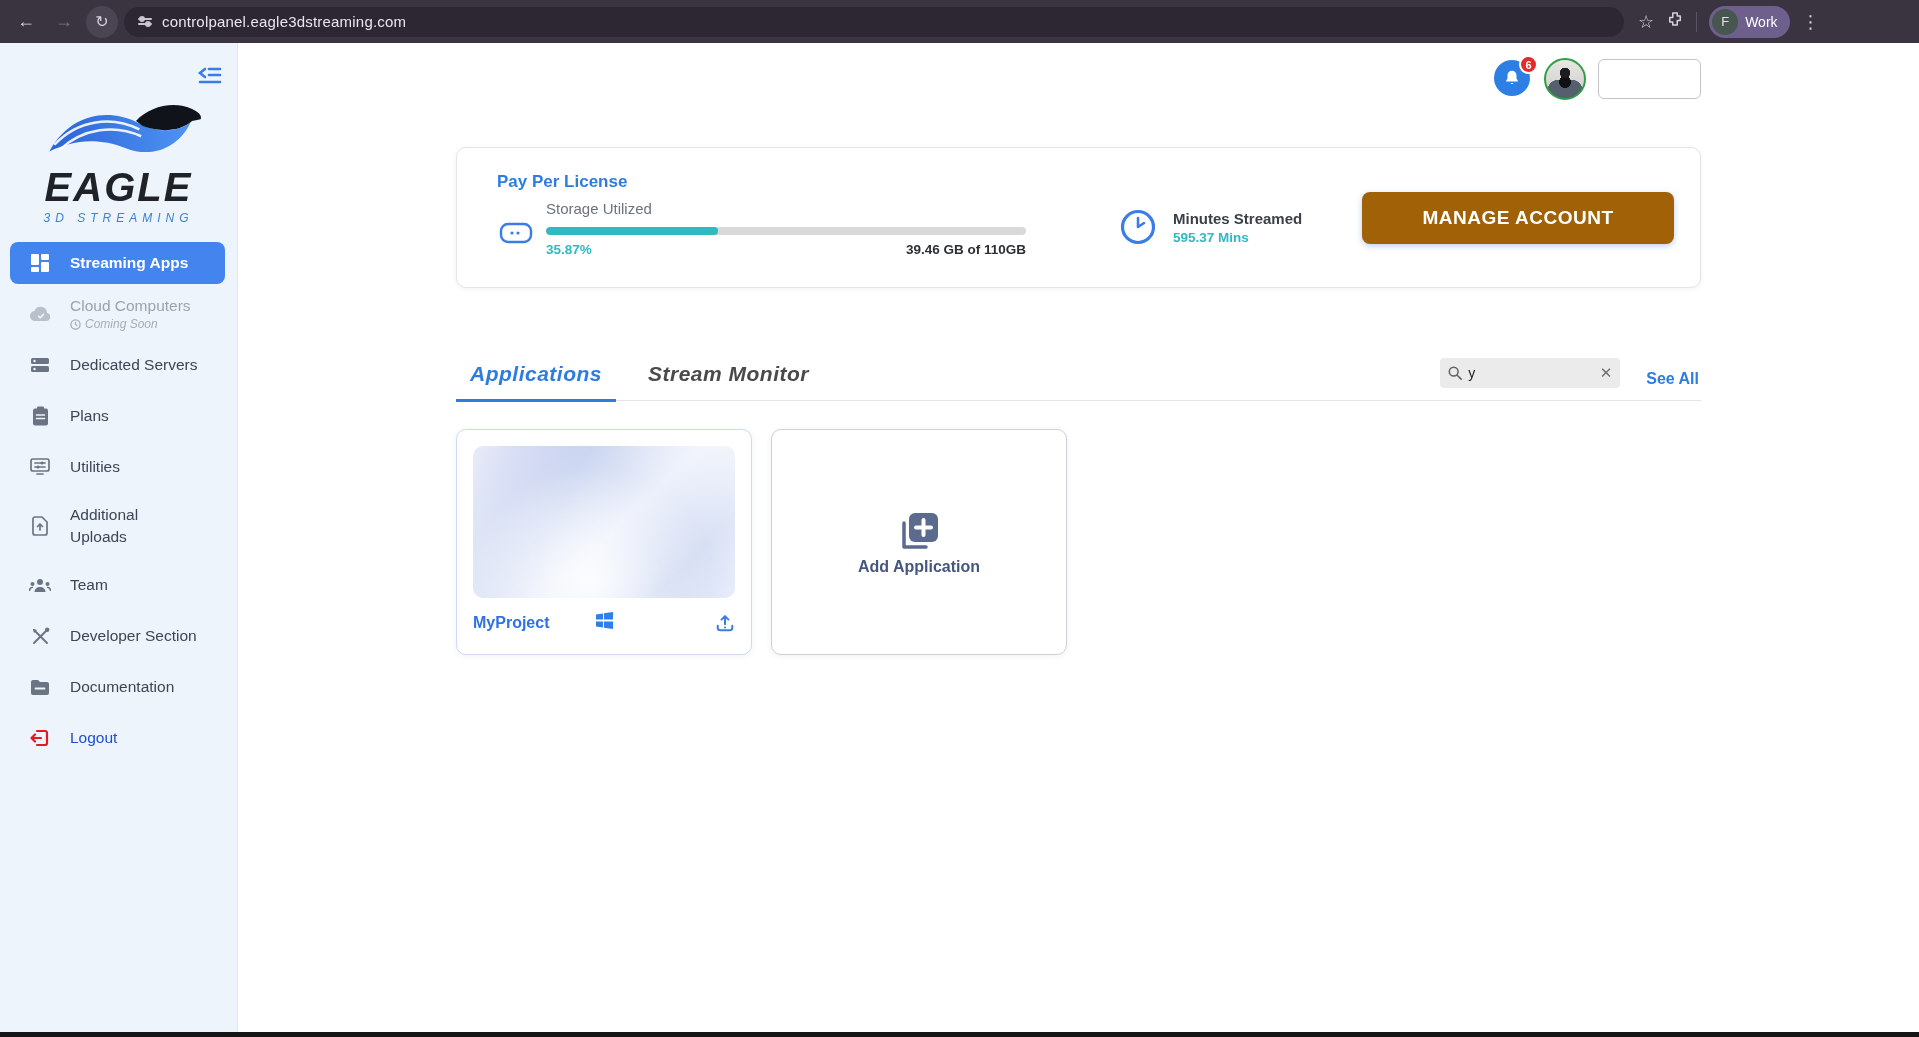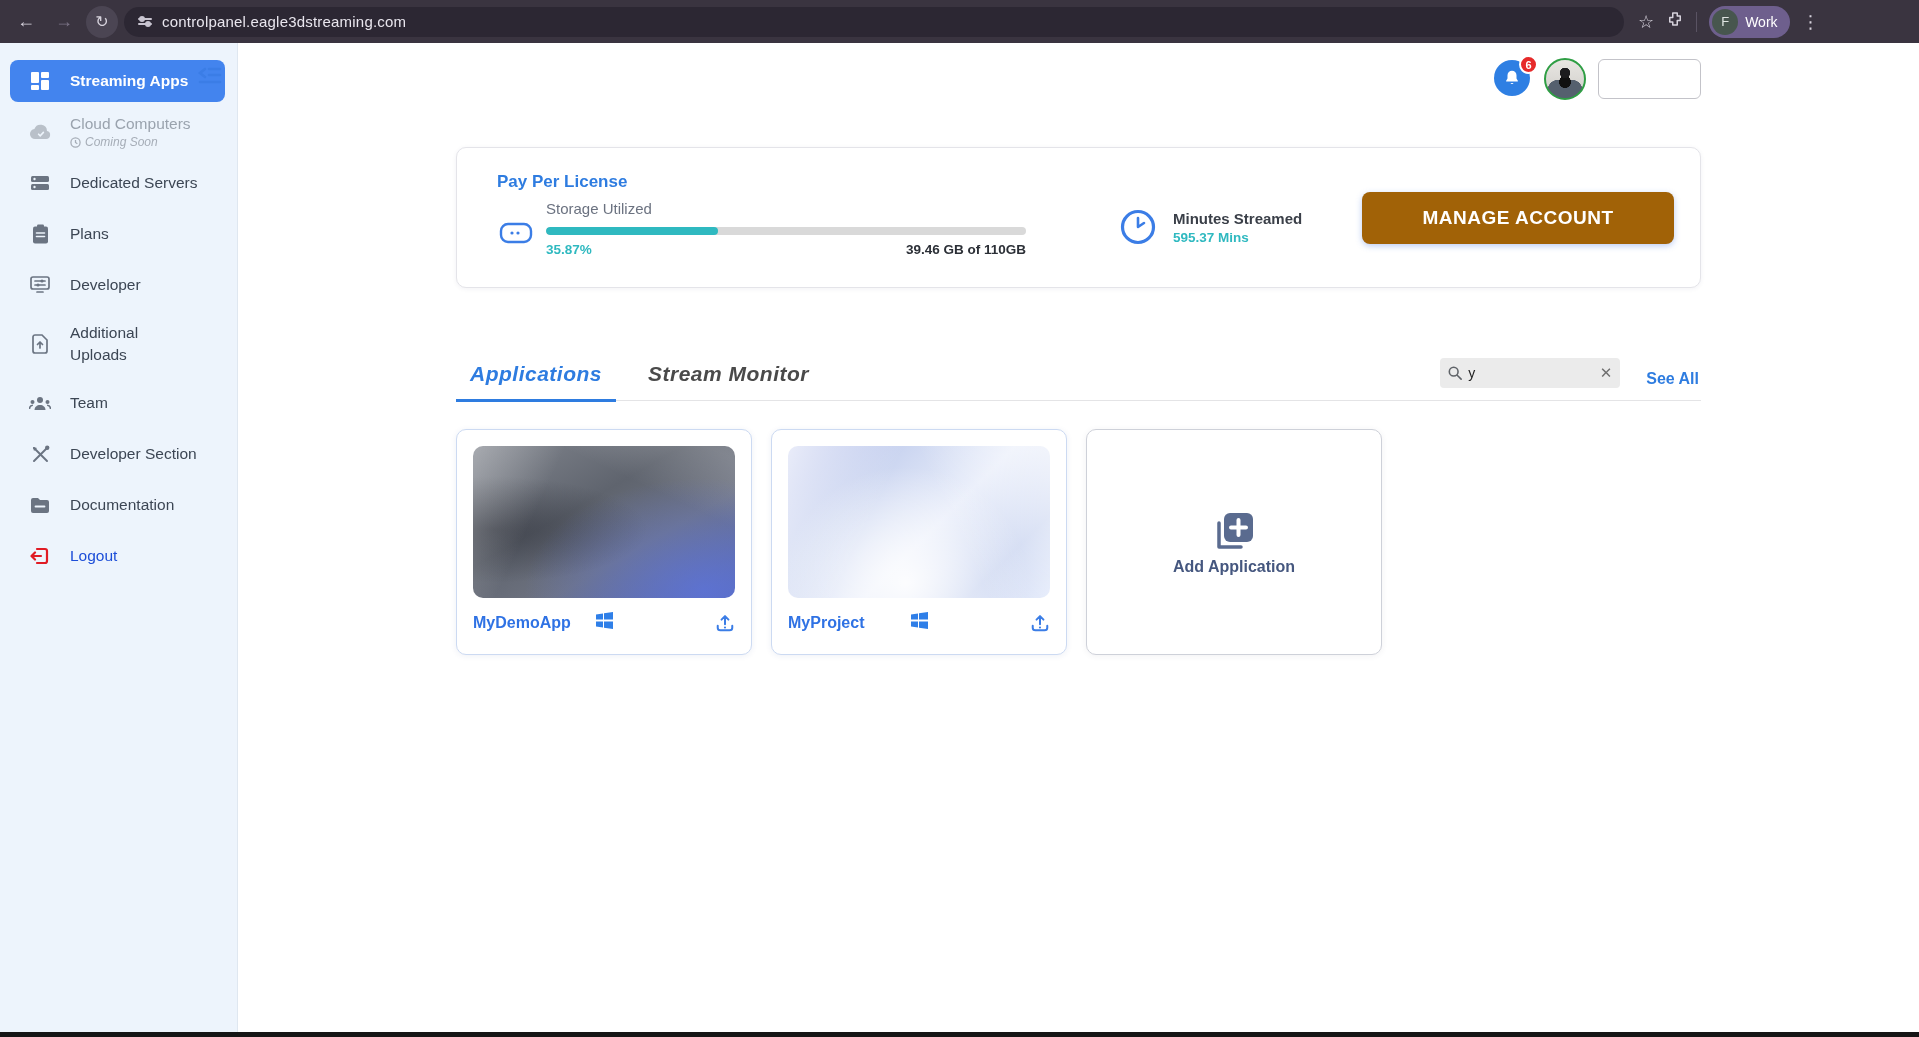--- a/index.html
+++ b/index.html
@@ -162,20 +162,36 @@
   <div class="sidebar">
     <div class="collapse-btn">
       <svg width="26" height="24" viewBox="0 0 26 24" fill="none" stroke="#3b7de6" stroke-width="2.6" stroke-linecap="round">
         <path d="M8 5l-5 4 5 4"></path>
           <path d="M12 5h11"></path>
           <path d="M12 11h11"></path>
           <path d="M3 18h20"></path>
       </svg>
     </div>
 
+    <div class="logo-block">
+      <svg width="170" height="74" viewBox="0 0 200 86">
+        <defs>
+          <linearGradient id="wg" x1="0" y1="0" x2="1" y2="0">
+            <stop offset="0" stop-color="#2c63d8"></stop>
+              <stop offset="1" stop-color="#4e93f2"></stop>
+          </linearGradient>
+        </defs>
+        <path d="M18,66 C42,22 86,14 122,32 C146,44 166,44 184,32 C170,62 138,74 108,62 C72,48 42,54 18,66 Z" fill="url(#wg)"></path>
+        <path d="M24,58 C52,28 92,24 124,40" stroke="#fff" stroke-width="3" fill="none" opacity=".9"></path>
+        <path d="M30,64 C58,38 96,34 126,48" stroke="#fff" stroke-width="3" fill="none" opacity=".9"></path>
+        <path d="M120,30 C136,12 166,6 186,16 C194,20 198,24 196,28 L186,30 C172,42 150,44 128,36 Z" fill="#10131a"></path>
+      </svg>
+      <div class="logo-title">EAGLE</div>
+      <div class="logo-sub">3D STREAMING</div>
+    </div>
 
     <ul class="nav">
       <li class="active">
         <span class="nico">
           <svg width="20" height="20" viewBox="0 0 20 20" fill="currentColor">
             <rect x="1" y="1" width="8" height="11" rx="1"></rect>
               <rect x="11" y="1" width="8" height="6" rx="1"></rect>
             <rect x="11" y="9" width="8" height="10" rx="1"></rect>
               <rect x="1" y="14" width="8" height="5" rx="1"></rect>
             </svg>
@@ -224,21 +240,21 @@
       <li>
         <span class="nico">
           <svg width="20" height="18" viewBox="0 0 20 18" fill="none" stroke="currentColor" stroke-width="1.7">
             <rect x="1" y="1" width="18" height="12" rx="2"></rect>
             <path d="M5 5h10M5 9h10" stroke-linecap="round"></path>
             <circle cx="12" cy="5" r="1.6" fill="currentColor" stroke="none"></circle>
             <circle cx="8" cy="9" r="1.6" fill="currentColor" stroke="none"></circle>
             <path d="M7 16h6" stroke-linecap="round"></path>
             </svg>
         </span>
-        <span>Developer</span>
+        <span>Utilities</span>
       </li>
       <li class="tall">
         <span class="nico">
           <svg width="16" height="20" viewBox="0 0 16 20" fill="none" stroke="currentColor" stroke-width="1.7">
             <path d="M1 3a2 2 0 0 1 2-2h7l5 5v11a2 2 0 0 1-2 2H3a2 2 0 0 1-2-2z"></path>
             <path d="M8 14V8.5M5.5 10.5L8 8l2.5 2.5" stroke-linecap="round" stroke-linejoin="round"></path>
             </svg>
         </span>
         <span style="width:118px; line-height:1.4;">Additional Uploads</span>
       </li>
@@ -345,38 +361,20 @@
             <circle cx="6.5" cy="6.5" r="5"></circle>
               <path d="M10.5 10.5L15 15" stroke-linecap="round"></path>
             </svg>
           <input type="text" value="y" style="">
           <span class="clear-x">✕</span>
         </div>
         <div class="see-all">See All</div>
       </div>
 
       <div class="cards-row">
-        <div class="app-card">
-          <div class="thumb demo"></div>
-          <div class="card-foot">
-            <span class="card-name">MyDemoApp</span>
-            <span>
-              <svg width="17" height="17" viewBox="0 0 17 17" fill="#2f7fe8">
-                <path d="M0 2.4L7 1.4v6.1H0zM8 1.2L17 0v7.5H8zM0 9.5h7v6.1L0 14.6zM8 9.5h9V17l-9-1.3z"></path>
-                </svg>
-            </span>
-            <span class="foot-right">
-              <svg width="20" height="19" viewBox="0 0 22 20" fill="none" stroke="#3b7de6" stroke-width="2.2" stroke-linecap="round" stroke-linejoin="round">
-                <path d="M11 12V3.5M7.2 6.8L11 3l3.8 3.8"></path>
-                <path d="M3 13.5v2.2c0 1.8 1.4 2.8 3 2.8h10c1.6 0 3-1 3-2.8v-2.2"></path>
-                <circle cx="11" cy="15.5" r="1.2" fill="#3b7de6" stroke="none"></circle>
-                </svg>
-            </span>
-          </div>
-        </div>
 
         <div class="app-card">
           <div class="thumb project"></div>
           <div class="card-foot">
             <span class="card-name">MyProject</span>
             <span>
               <svg width="17" height="17" viewBox="0 0 17 17" fill="#2f7fe8">
                 <path d="M0 2.4L7 1.4v6.1H0zM8 1.2L17 0v7.5H8zM0 9.5h7v6.1L0 14.6zM8 9.5h9V17l-9-1.3z"></path>
                 </svg>
             </span>

